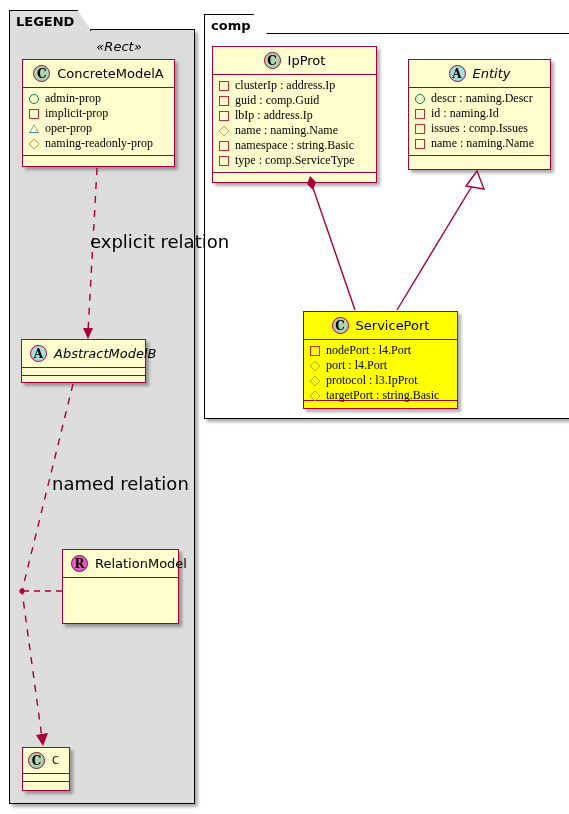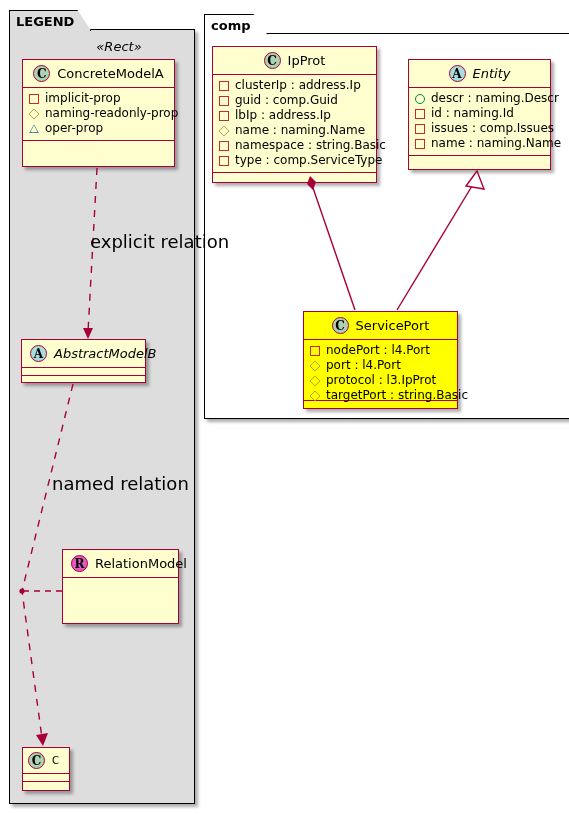--- a/index.html
+++ b/index.html
@@ -99,20 +99,21 @@
     flex: 1 1 auto;
   }
   .attr-row {
     display: flex;
     align-items: center;
     gap: 6px;
     font-size: 12px;
     line-height: 15px;
     color: #000;
     white-space: nowrap;
+    font-family: Liberation Serif, serif;
   }
   .vis-icon { flex: 0 0 auto; width: 10px; height: 10px; position: relative; }
   .vis-public   { border: 1.4px solid #038048; border-radius: 50%; }
   .vis-private  { border: 1.4px solid #C82930; }
   .vis-package  {
      border: 1.4px solid #B38D22;
      transform: rotate(45deg) scale(0.78);
   }
   .vis-protected {
      width: 0; height: 0;
@@ -155,30 +156,34 @@
 
   <div class="stereotype" style="left:9px; top:39px; width:220px;">«Rect»</div>
 
   <div class="uml-class" id="cls-concrete-model-a" style="left:22px; top:59px; width:153px; height:108px;">
     <div class="class-header">
       <span class="stereo-circle sc-class">C</span>
       <span class="class-name">ConcreteModelA</span>
     </div>
     <div class="class-attrs">
       <div class="attr-row">
+        <span class="vis-icon vis-public"></span>
+        <span>admin-prop</span>
+      </div>
+      <div class="attr-row">
         <span class="vis-icon vis-private"></span>
         <span>implicit-prop</span>
-      </div>
-      <div class="attr-row">
-        <span class="vis-icon vis-package"></span>
-        <span>naming-readonly-prop</span>
       </div>
       <div class="attr-row">
         <span class="vis-icon vis-protected"></span>
         <span>oper-prop</span>
+      </div>
+      <div class="attr-row">
+        <span class="vis-icon vis-package"></span>
+        <span>naming-readonly-prop</span>
       </div>
     </div>
     <div class="class-methods"></div>
   </div>
 
   <div class="uml-class" id="cls-abstract-model-b" style="left:21px; top:339px; width:125px; height:44px;">
     <div class="class-header left">
       <span class="stereo-circle sc-abstract">A</span>
       <span class="class-name italic">AbstractModelB</span>
     </div>

